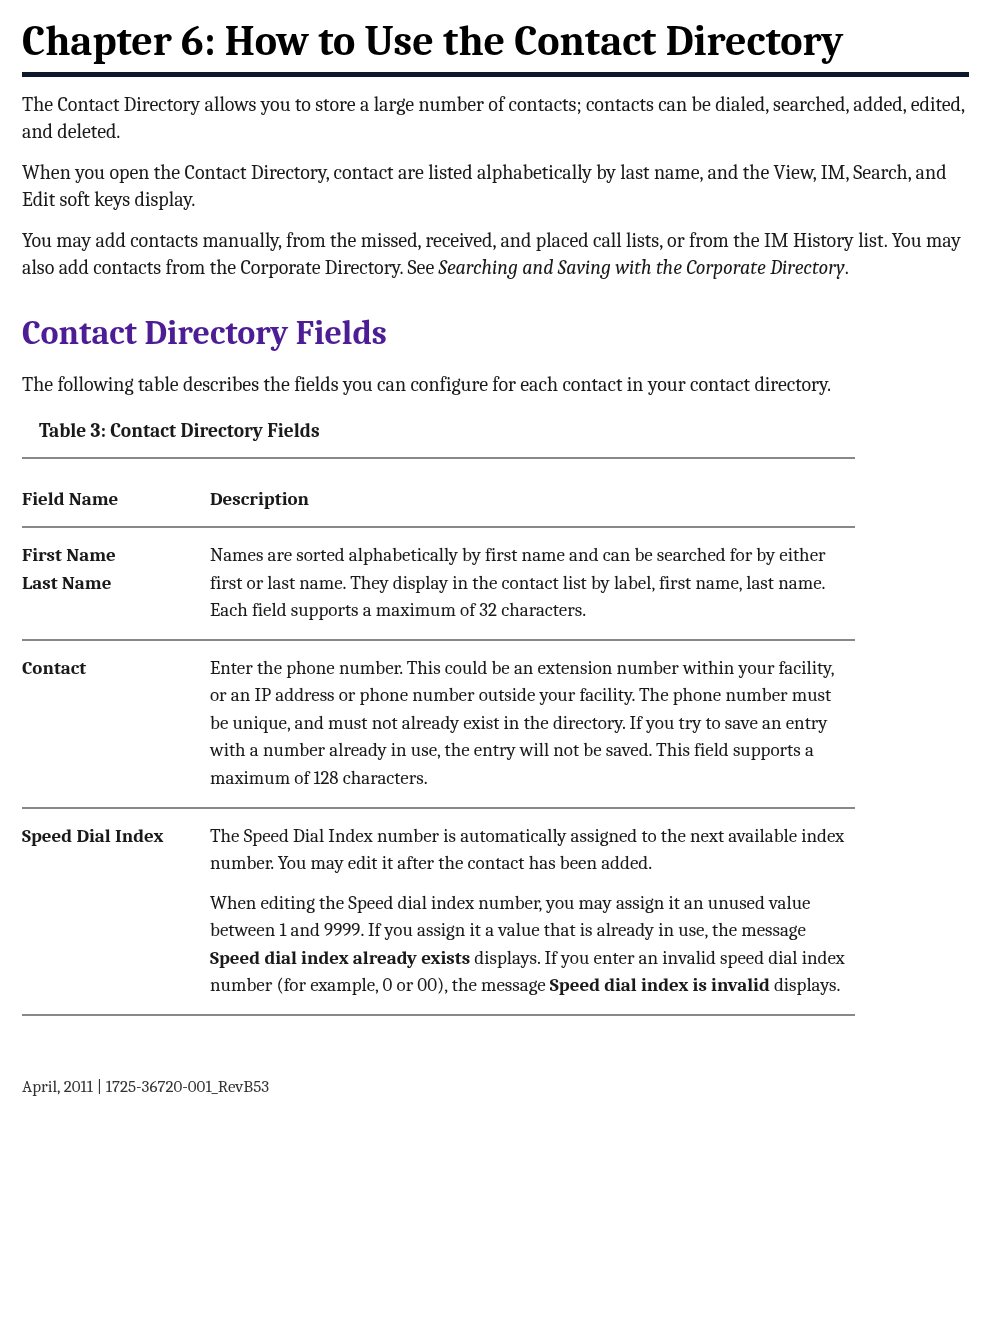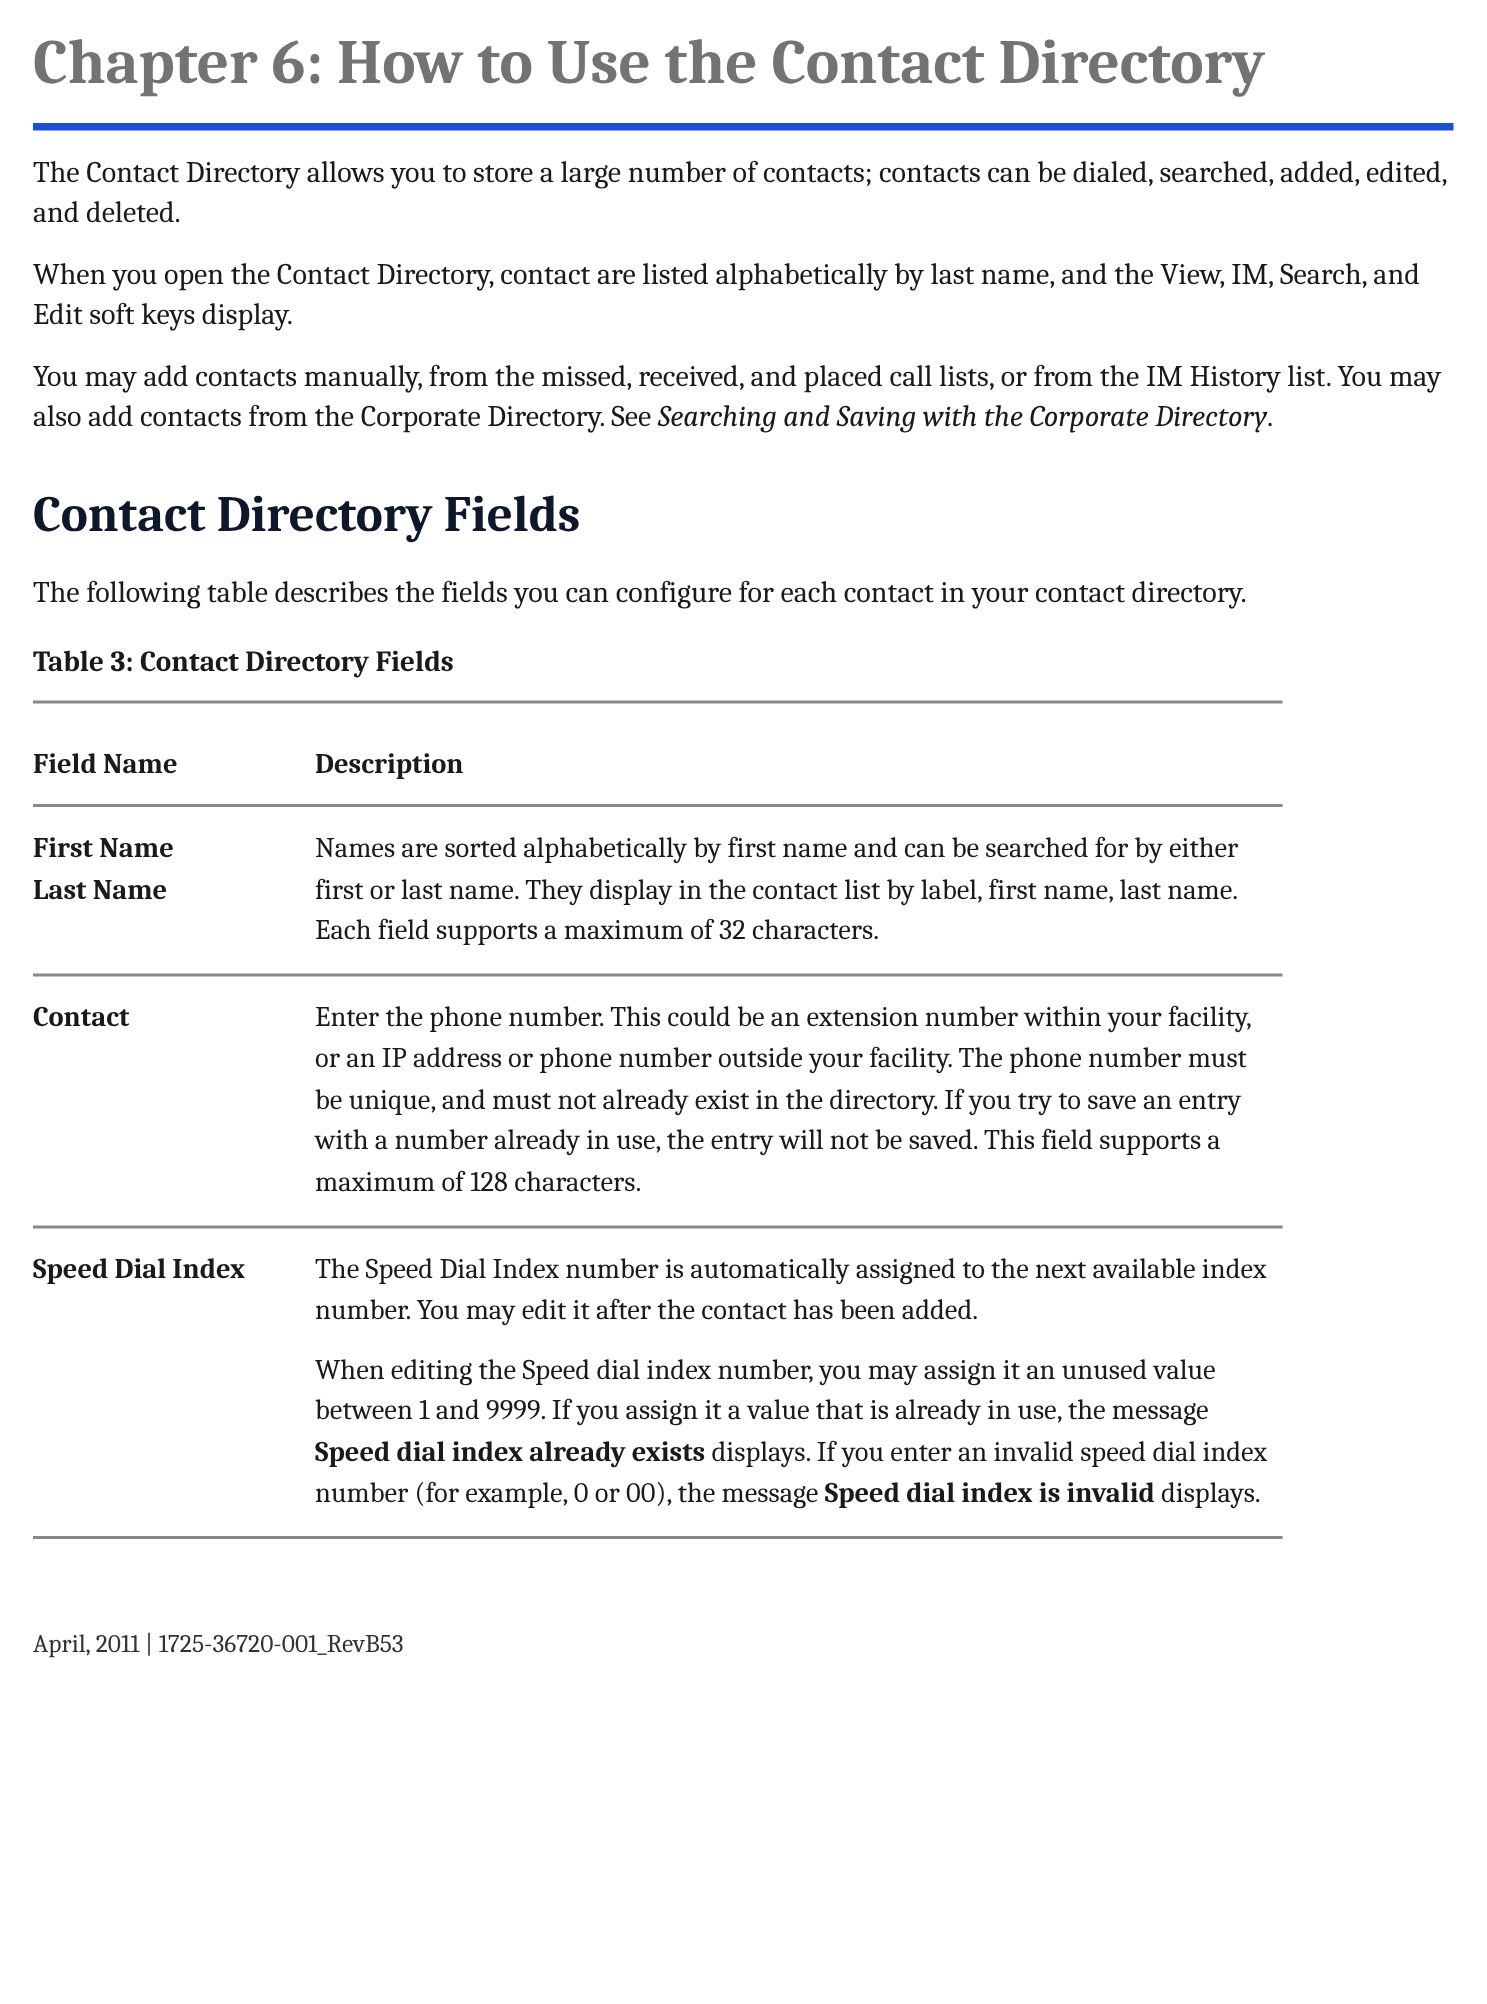--- a/index.html
+++ b/index.html
@@ -5,40 +5,40 @@
   body {
     font-family: Cambria, Georgia, serif;
     max-width: 991px;
     margin: 0 auto;
     padding: 0 22px;
     color: #1a1a1a;
     font-size: 20px;
     line-height: 1.35;
   }
   h1.chapter-title {
-    color: #737373;
+    color: #000000;
     font-weight: bold;
     font-size: 42px;
     line-height: 1.15;
     margin: 18px 0 8px 0;
-    border-bottom: 5px solid #1d4ed8;
-    padding-bottom: 16px;
+    border-bottom: 5px solid #0f172a;
+    padding-bottom: 6px;
   }
   h2.section-title {
-    color: #0f172a;
+    color: #4c1d95;
     font-weight: bold;
     font-size: 34px;
     margin: 30px 0 10px 0;
   }
   p { margin: 14px 0; }
   .italic { font-style: italic; }
   .table-caption {
     font-weight: bold;
     font-size: 19.5px;
-    margin: 20px 0 12px 0;
+    margin: 20px 0 12px 17px;
   }
   table.dir-fields {
     border-collapse: collapse;
     width: 88%;
     font-size: 19px;
   }
   table.dir-fields th {
     text-align: left;
     font-weight: bold;
     padding: 28px 8px 14px 0;

